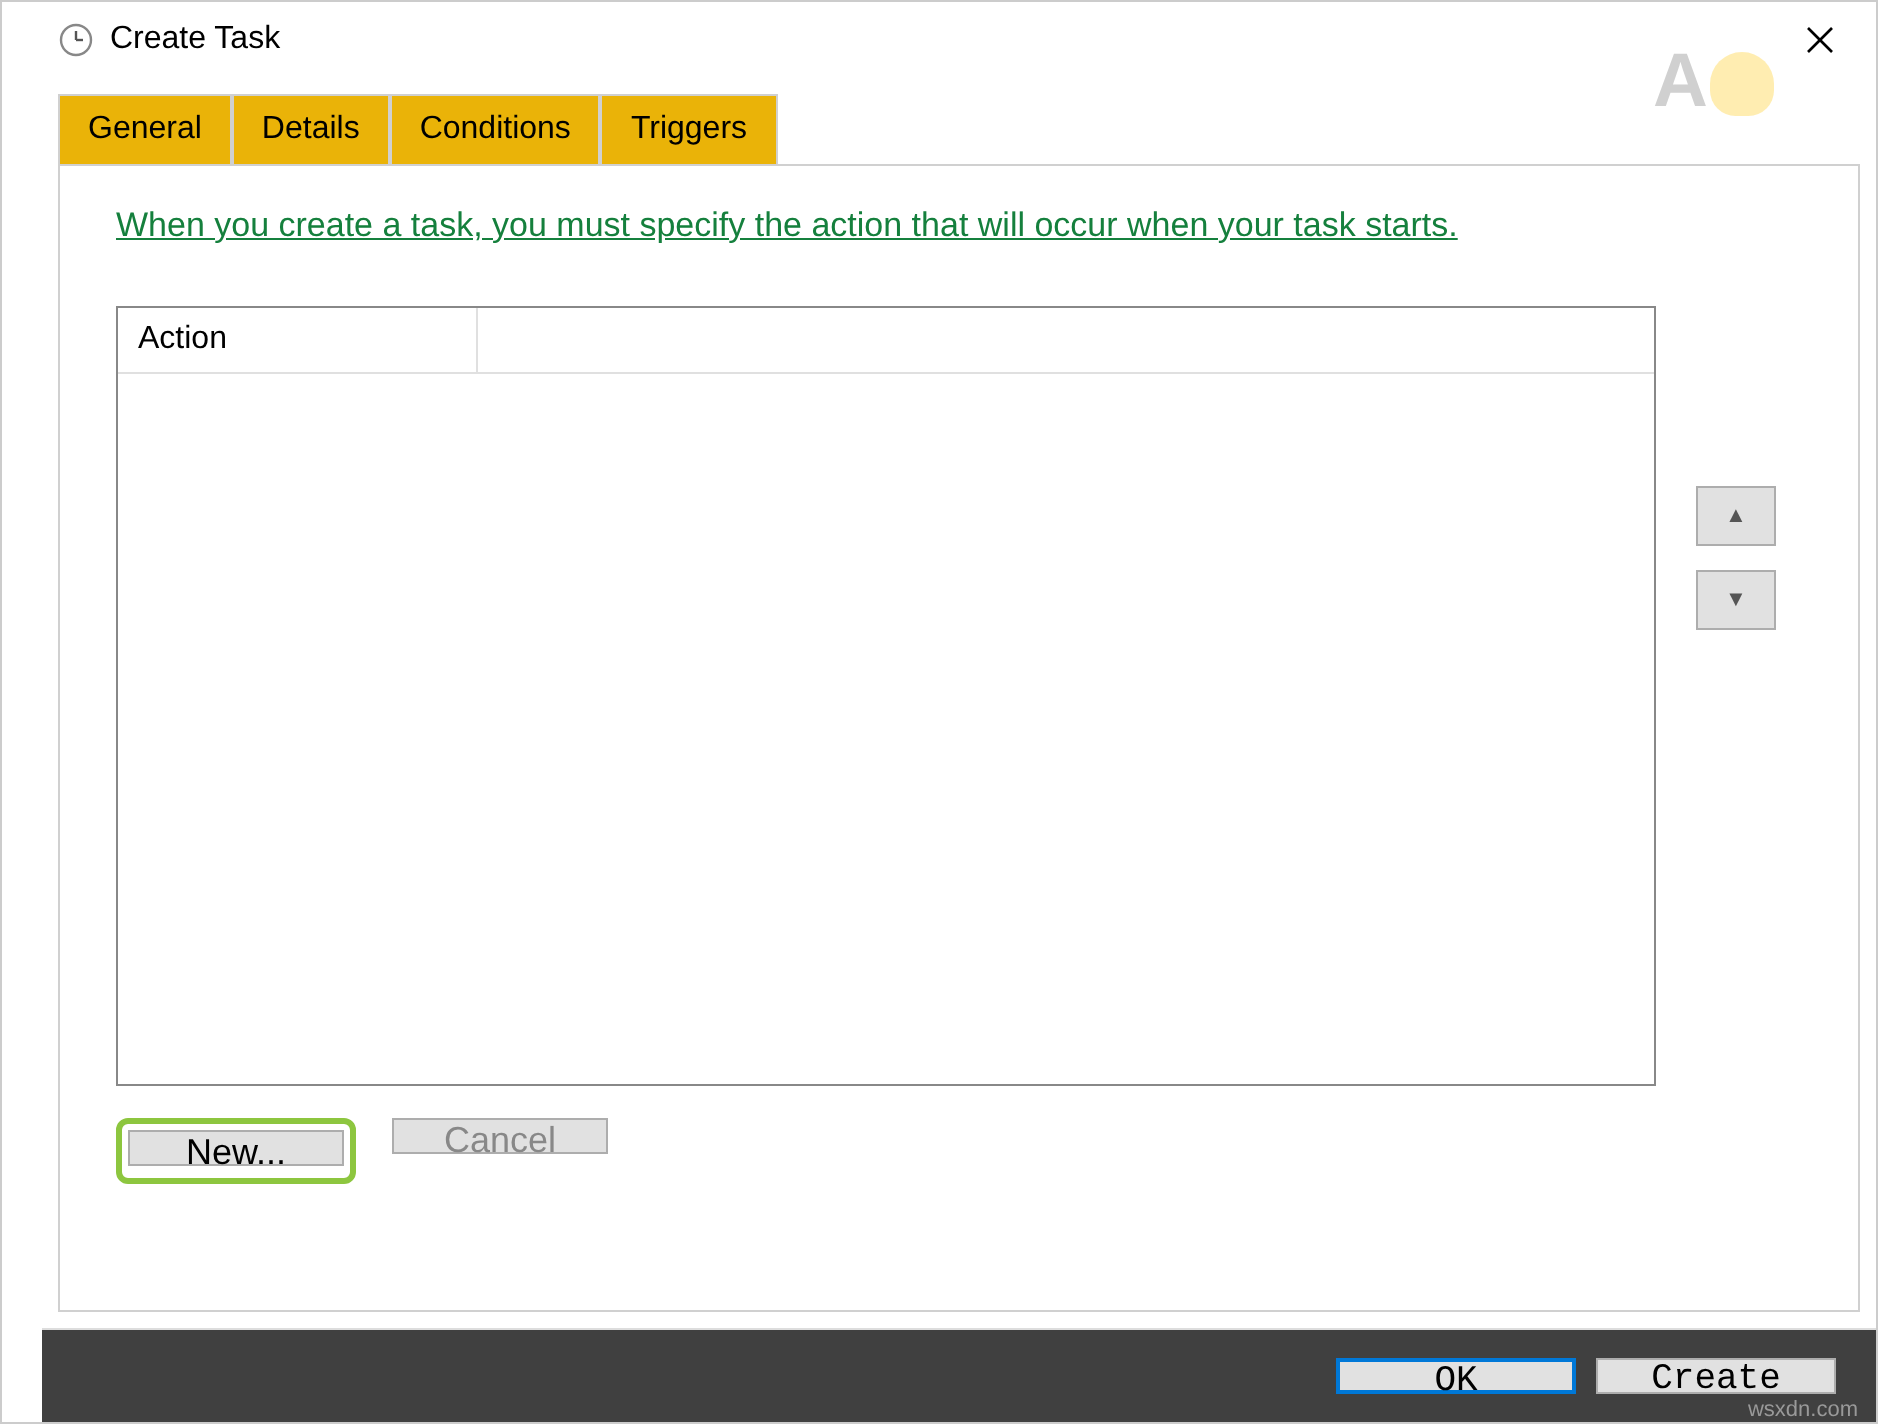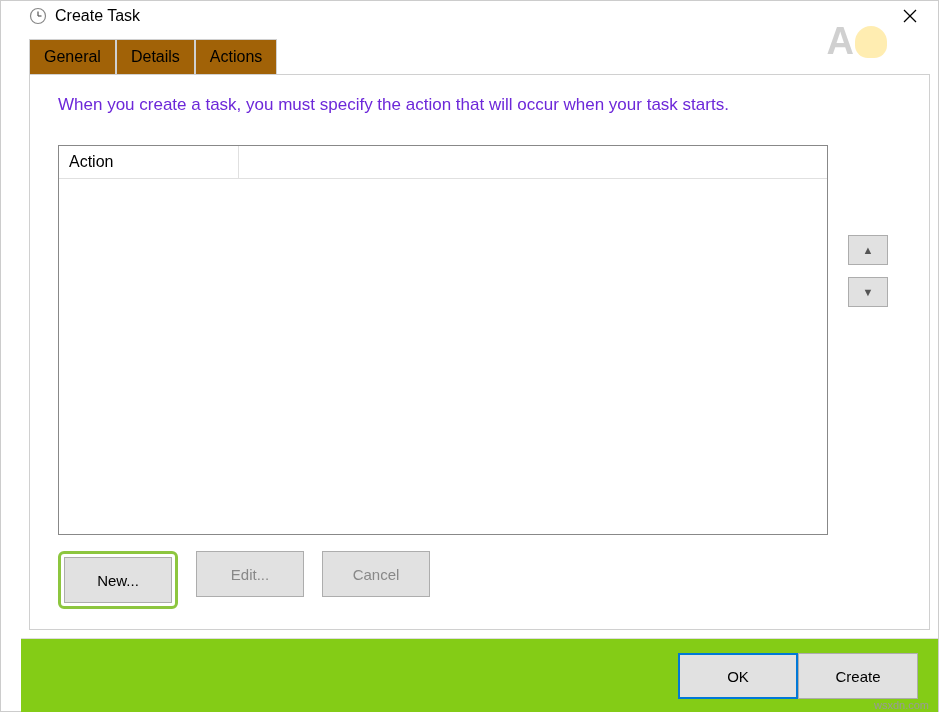--- a/index.html
+++ b/index.html
@@ -89,21 +89,21 @@
     .tabs {
       display: flex;
       padding: 0 8px;
       background: #fff;
       border-bottom: 1px solid #fff;
       margin-top: 8px;
     }
     .tab {
       padding: 8px 14px;
       border: 1px solid transparent;
-      background: #a16207;
+      background: #eab308;
       cursor: pointer;
       font-size: 16px;
       color: #000;
       border: 1px solid #d0d0d0;
       border-bottom: none;
       margin-right: 0;
       position: relative;
     }
     .tab.active {
       background: #fff;
@@ -116,22 +116,23 @@
       flex: 1;
       border: 1px solid #d0d0d0;
       margin: 0 8px 8px 8px;
       padding: 20px 28px;
       background: #fff;
       position: relative;
       margin-top: -1px;
     }
     .instruction {
       font-size: 17px;
-      color: #6d28d9;
+      color: #15803d;
       margin-bottom: 30px;
+      text-decoration: underline;
     }
     .content-row {
       display: flex;
       align-items: flex-start;
       gap: 20px;
     }
     .table-container {
       border: 1px solid #888;
       width: 770px;
       height: 390px;
@@ -171,45 +172,46 @@
       color: #555;
       font-size: 11px;
     }
     .action-buttons {
       display: flex;
       gap: 18px;
       margin-top: 16px;
     }
     .btn {
       min-width: 108px;
-      height: 46px;
+      height: 18px;
       padding: 0 16px;
       background: #e1e1e1;
       border: 1px solid #adadad;
       cursor: pointer;
-      font-size: 15px;
+      font-size: 18px;
       font-family: inherit;
     }
     .btn.disabled {
       color: #888;
       cursor: default;
     }
     .new-btn-wrapper {
       border: 3px solid #8dc63f;
       border-radius: 6px;
       padding: 3px;
       display: inline-block;
     }
     .footer {
       display: flex;
       justify-content: flex-end;
       padding: 14px 20px;
-      gap: 0;
-      background: #84cc16;
+      gap: 10px;
+      background: #404040;
       border-top: 1px solid #ddd;
+      font-family: Liberation Mono, monospace;
     }
     .footer .btn {
       min-width: 120px;
     }
     .btn.primary {
       background: #e1e1e1;
       border: 2px solid #0078d7;
     }
   </style>
 </head>
@@ -234,21 +236,22 @@
   </div>
 
   <div class="watermark">
     <span>A</span>
       <span class="watermark-face"></span>
   </div>
 
   <div class="tabs">
     <div class="tab">General</div>
     <div class="tab">Details</div>
-    <div class="tab">Actions</div>
+    <div class="tab">Conditions</div>
+    <div class="tab">Triggers</div>
   </div>
 
   <div class="tab-content">
     <div class="instruction">When you create a task, you must specify the action that will occur when your task starts.</div>
 
     <div class="content-row">
       <div class="table-container">
         <div class="table-header">
           <div class="col-action">Action</div>
         </div>
@@ -261,21 +264,20 @@
         <button class="reorder-btn">
           <span>▼</span>
         </button>
       </div>
     </div>
 
     <div class="action-buttons">
       <span class="new-btn-wrapper">
         <button class="btn">New...</button>
       </span>
-      <button class="btn disabled">Edit...</button>
       <button class="btn disabled">Cancel</button>
     </div>
   </div>
 
   <div class="footer">
     <button class="btn primary">OK</button>
     <button class="btn">Create</button>
   </div>
 </div>
 

